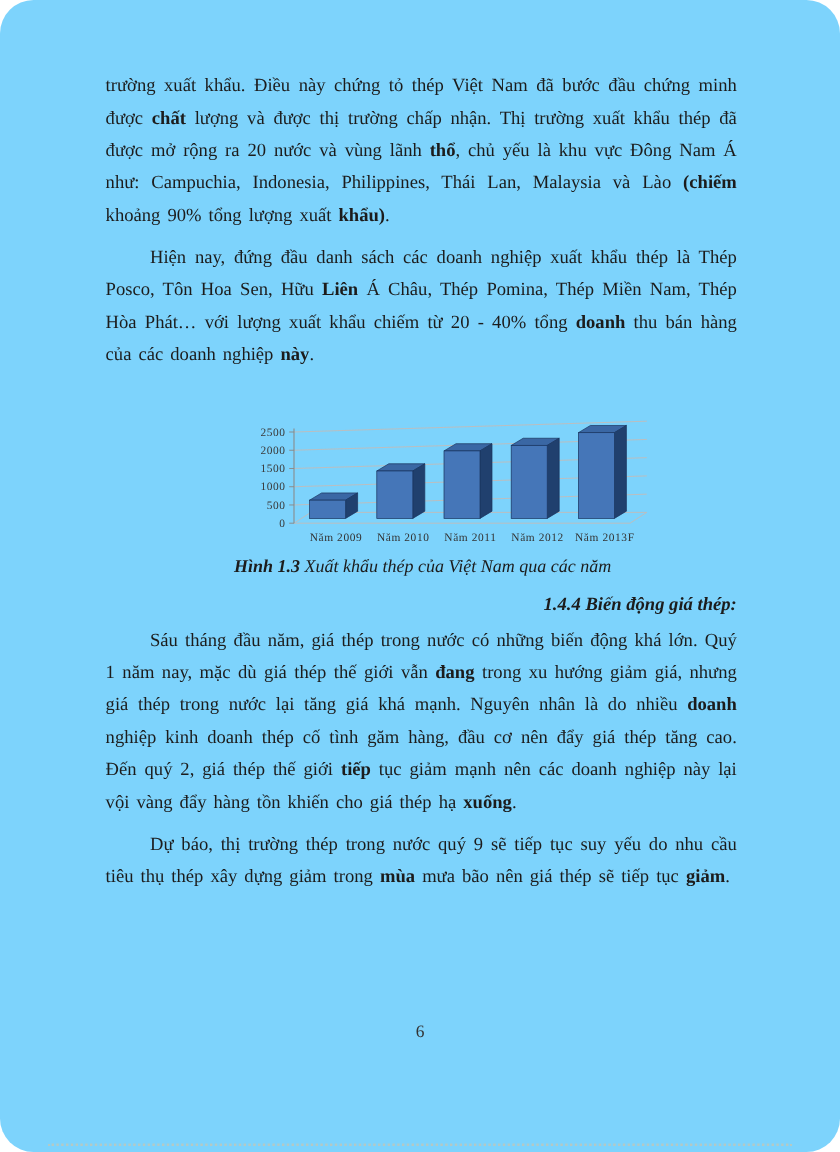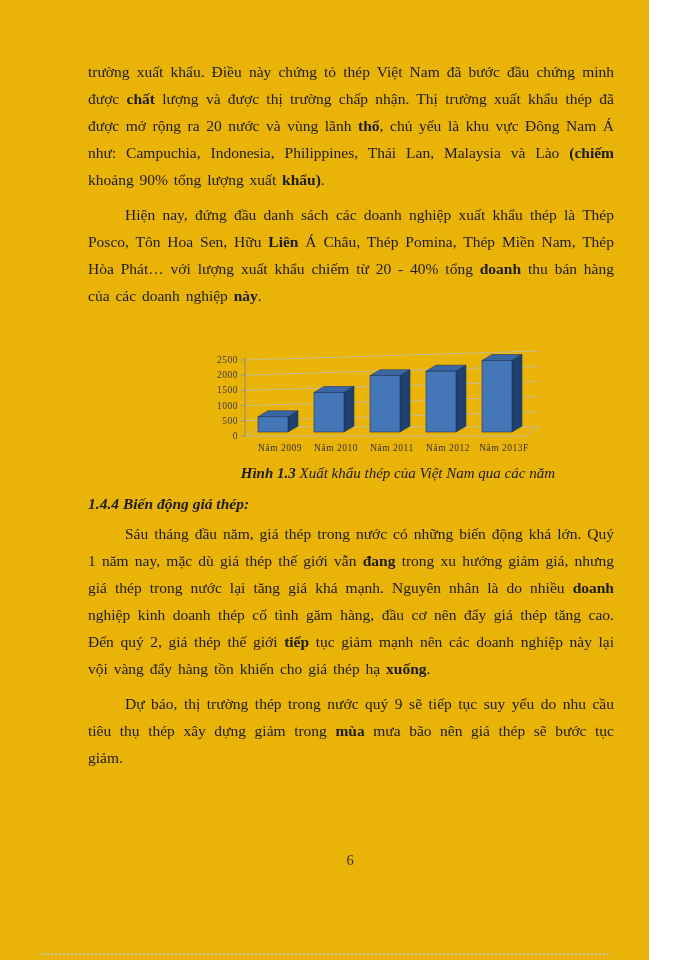--- a/index.html
+++ b/index.html
@@ -2,26 +2,27 @@
 <html><head>
 <meta charset="utf-8">
 <style>
   html, body {
     margin: 0;
     padding: 0;
     background: #ffffff;
   }
   .page {
     position: relative;
-    width: 649px;
+    width: 700px;
     height: 960px;
-    background: #eab308;
+    background: #7dd3fc;
     font-family: "Liberation Serif", "DejaVu Serif", serif;
     color: #1c1c1c;
     overflow: hidden;
+    border-radius: 28px;
   }
   .content {
     position: absolute;
     top: 58px;
     left: 88px;
     width: 526px;
   }
   .para {
     margin: 0 0 8px 0;
     font-size: 15.5px;
@@ -41,33 +42,34 @@
   }
   .chart-wrap svg {
     width: 360px;
     height: 128px;
     display: block;
     font-family: "Liberation Serif", "DejaVu Serif", serif;
   }
   .caption {
     margin-left: 107px;
     width: 360px;
-    text-align: right;
+    text-align: left;
     font-size: 15px;
     font-style: italic;
     margin-top: 4px;
     line-height: 20px;
   }
   .cap-label { font-weight: bold; }
   .heading {
     margin: 9px 0 0 0;
     font-size: 15.5px;
     font-weight: bold;
     font-style: italic;
     line-height: 24px;
+    text-align: right;
   }
   .heading + .para { margin-top: 4px; }
   .page-number {
     position: absolute;
     top: 852px;
     left: 0;
     width: 700px;
     text-align: center;
     font-size: 14.5px;
     color: #333;
@@ -137,20 +139,20 @@
       </div>
       <figcaption class="caption">
         <span class="cap-label">Hình 1.3</span><span class="cap-text"> Xuất khẩu thép của Việt Nam qua các năm</span>
       </figcaption>
     </figure>
 
     <h3 class="heading">1.4.4 Biến động giá thép:</h3>
 
     <p class="para"><span>Sáu tháng đầu năm, giá thép trong nước có những biến động khá lớn. Quý 1 năm nay, mặc dù giá thép thế giới vẫn </span><span style="font-weight: bold;">đang</span><span> trong xu hướng giảm giá, nhưng giá thép trong nước lại tăng giá khá mạnh. Nguyên nhân là do nhiều </span><span style="font-weight: bold;">doanh</span><span> nghiệp kinh doanh thép cố tình găm hàng, đầu cơ nên đẩy giá thép tăng cao. Đến quý 2, giá thép thế giới </span><span style="font-weight: bold;">tiếp</span><span> tục giảm mạnh nên các doanh nghiệp này lại vội vàng đẩy hàng tồn khiến cho giá thép hạ </span><span style="font-weight: bold;">xuống</span><span>.</span></p>
 
-    <p class="para"><span>Dự báo, thị trường thép trong nước quý 9 sẽ tiếp tục suy yếu do nhu cầu tiêu thụ thép xây dựng giảm trong </span><span style="font-weight: bold;">mùa</span><span> mưa bão nên giá thép sẽ bước tục </span><span style="font-weight: normal; margin-top: 41px;">giảm</span><span>.</span></p>
+    <p class="para"><span>Dự báo, thị trường thép trong nước quý 9 sẽ tiếp tục suy yếu do nhu cầu tiêu thụ thép xây dựng giảm trong </span><span style="font-weight: bold;">mùa</span><span> mưa bão nên giá thép sẽ tiếp tục </span><span style="font-weight: bold; margin-top: 41px;">giảm</span><span>.</span></p>
 
   </div>
 
   <div class="page-number">6</div>
 
   <div class="bottom-dotted"></div>
 </div>
 
 </body></html>

